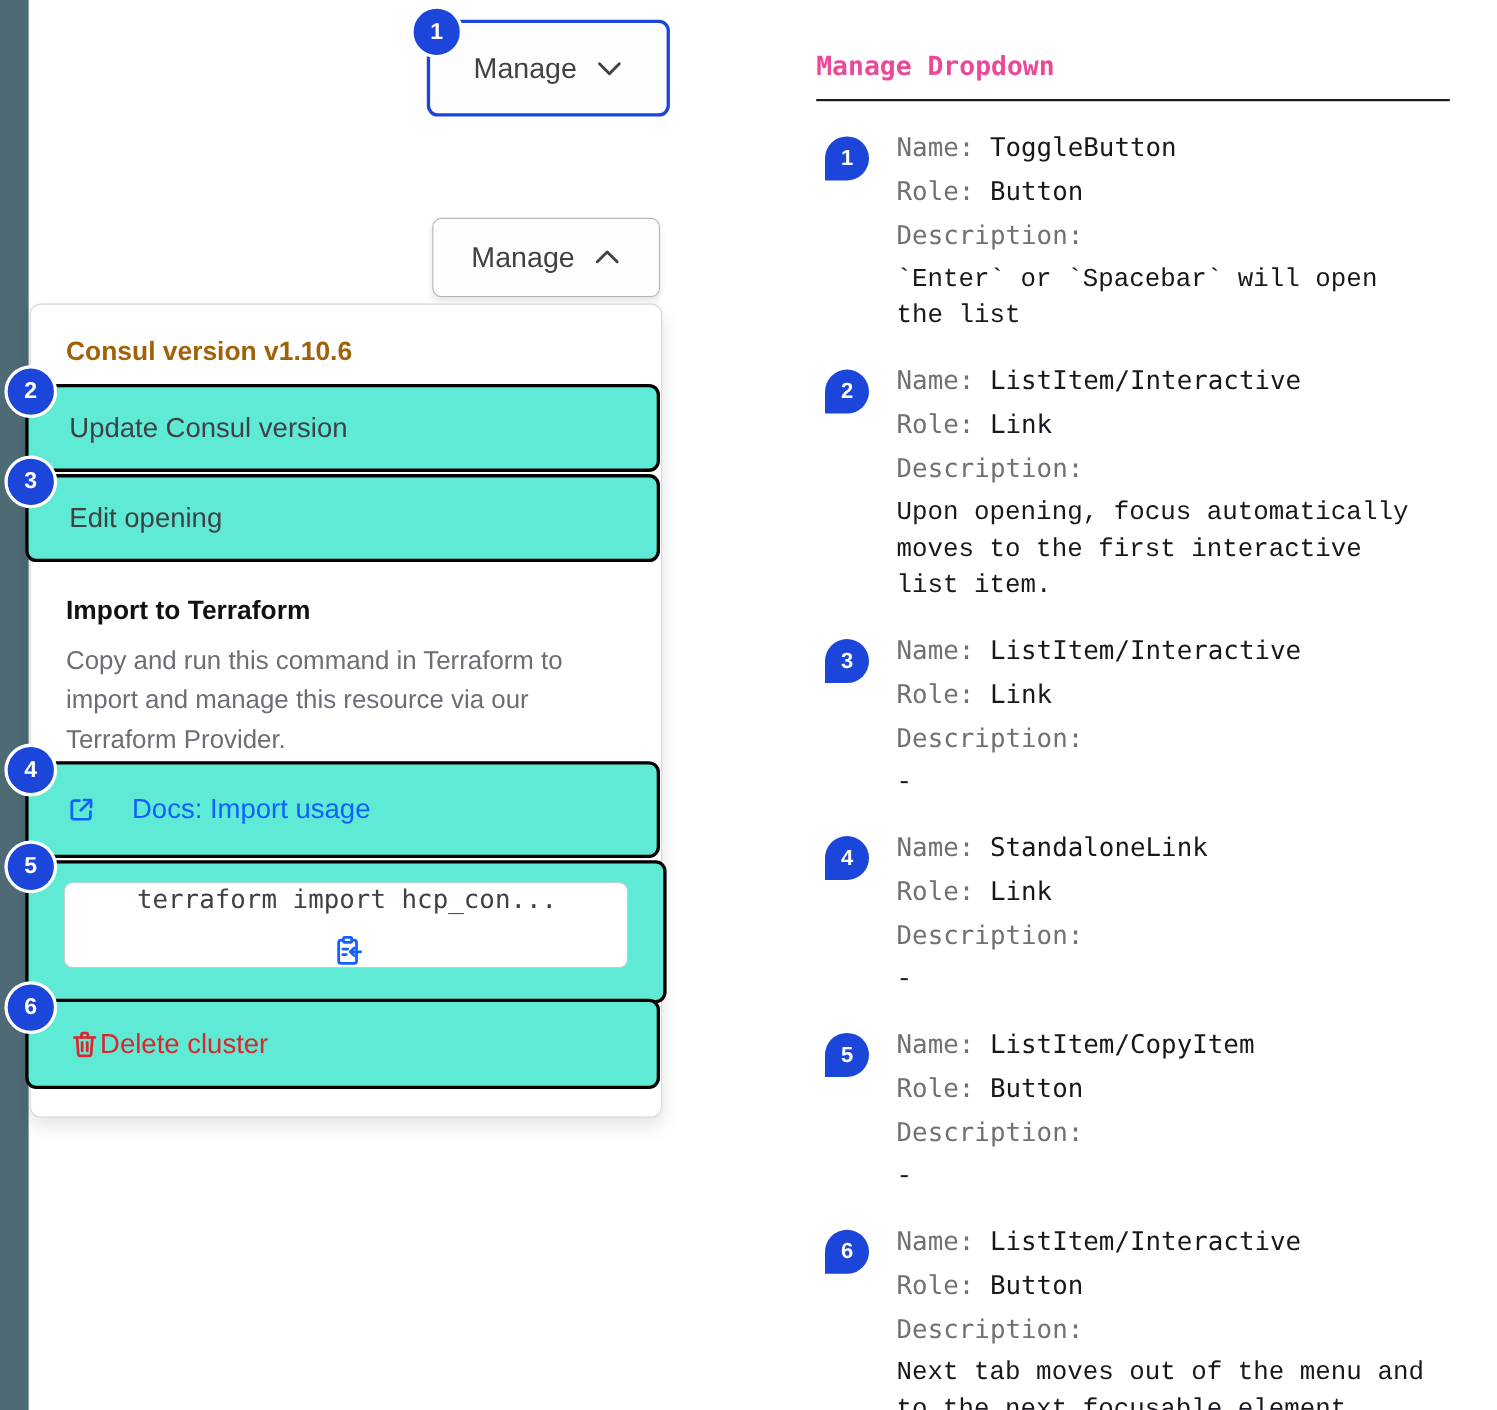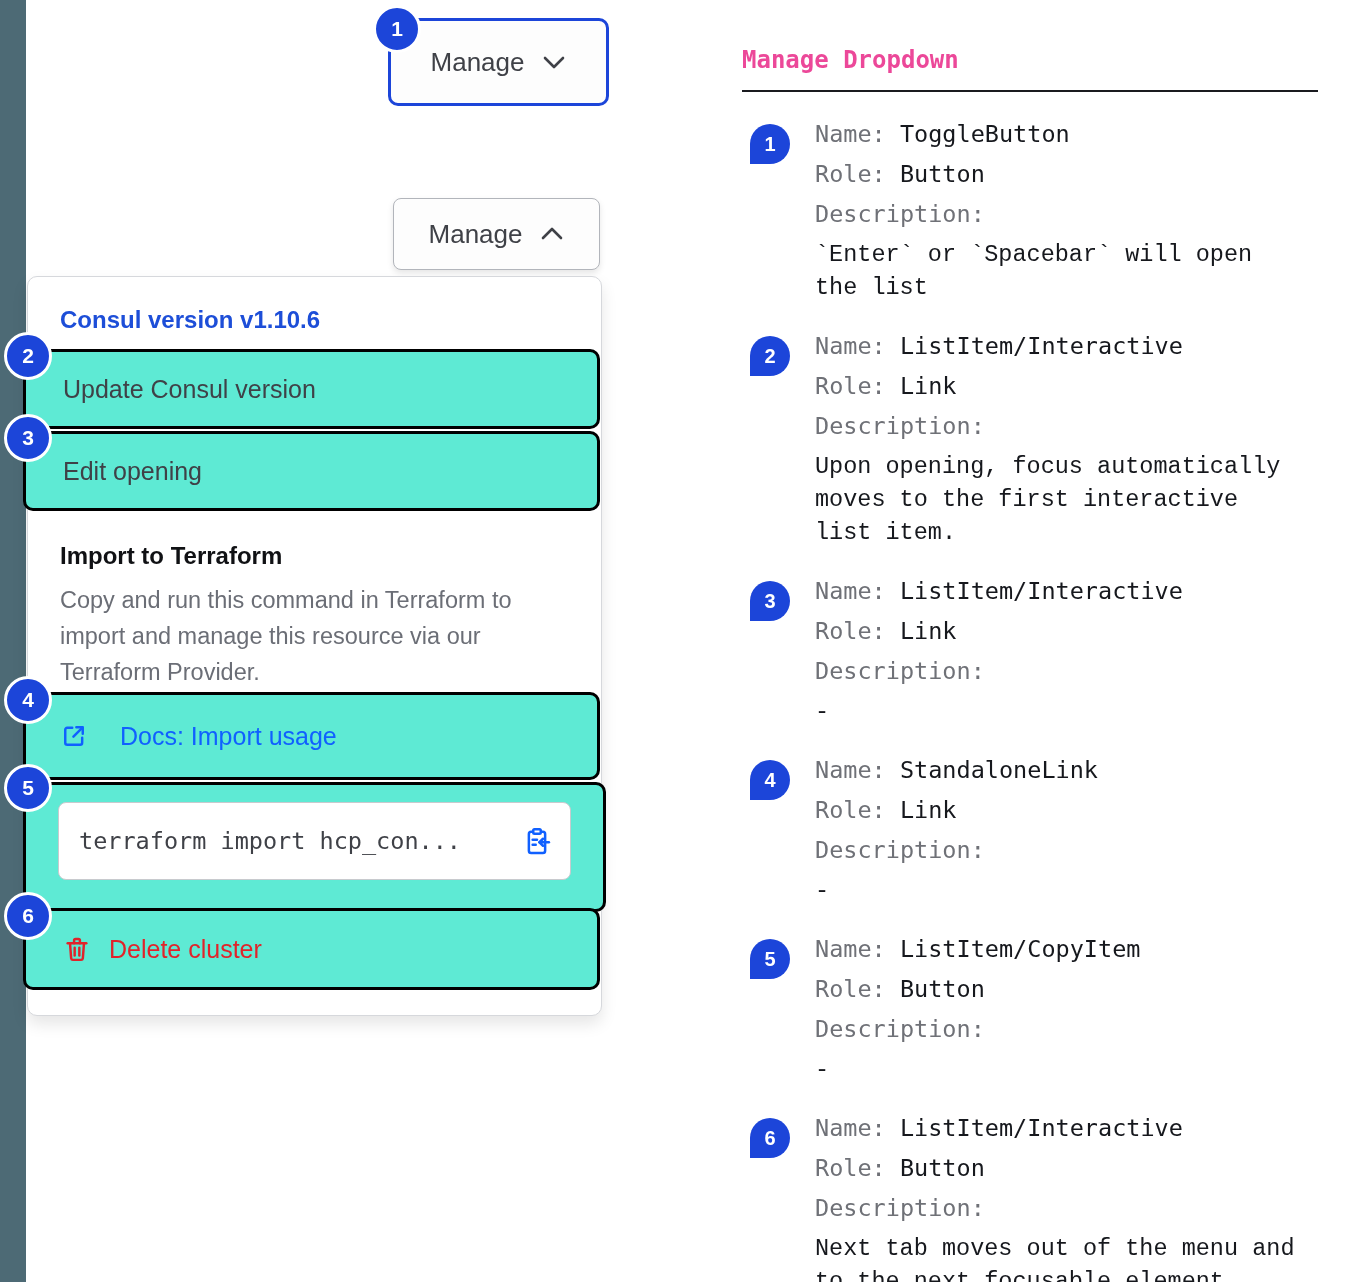--- a/index.html
+++ b/index.html
@@ -18,38 +18,38 @@
   
   .btn{display:flex;align-items:center;justify-content:center;gap:18px;
        background:#fdfdfd;color:#3f4147;font-size:26px;}
   .btn-annotated{left:388px;top:18px;width:215px;height:82px;border:3px solid #1c45d9;border-radius:10px;z-index:20;}
   .btn-plain{left:393px;top:198px;width:205px;height:70px;border:1px solid #b2b5bb;border-radius:8px;
              box-shadow:0 3px 6px rgba(0,0,0,0.10);}
 
   
   .panel{left:27px;top:276px;width:573px;height:738px;background:#ffffff;
          border:1px solid #d6d8dc;border-radius:10px;box-shadow:0 8px 16px rgba(0,0,0,0.10);z-index:5;}
-  .panel-header{left:60px;top:300px;width:500px;font-size:24px;font-weight:700;color:#1d4ed8;line-height:40px;z-index:10;}
+  .panel-header{left:60px;top:300px;width:500px;font-size:24px;font-weight:700;color:#a16207;line-height:40px;z-index:10;}
   .sect-title{left:60px;top:538px;width:500px;font-size:24px;font-weight:700;color:#101114;line-height:36px;z-index:10;}
   .sect-desc{left:60px;top:582px;width:505px;font-size:23.5px;color:#6b6e76;line-height:36px;z-index:10;}
 
   
   .obox{background:#5eead4;border:3px solid #000000;border-radius:10px;z-index:10;
         display:flex;align-items:center;}
   .obox-2{left:23px;top:349px;width:577px;height:80px;padding-left:37px;box-sizing:border-box;}
   .obox-3{left:23px;top:431px;width:577px;height:80px;padding-left:37px;box-sizing:border-box;}
   .obox-4{left:23px;top:692px;width:577px;height:88px;padding-left:34px;box-sizing:border-box;gap:32px;}
   .obox-5{left:23px;top:782px;width:577px;height:124px;}
-  .obox-6{left:23px;top:908px;width:577px;height:82px;padding-left:37px;box-sizing:border-box;gap:18px;}
+  .obox-6{left:23px;top:908px;width:577px;height:82px;padding-left:37px;box-sizing:border-box;}
   .item-label{font-size:25px;color:#3f4147;}
   .link-label{font-size:25px;color:#1060ff;font-weight:500;}
   .danger-label{font-size:25px;color:#e1232a;font-weight:500;}
 
   .codefield{position:absolute;left:32px;top:17px;width:513px;height:78px;border:1px solid #c8cace;border-radius:8px;
-             box-sizing:border-box;display:flex;align-items:center;justify-content:space-between;padding:0 18px 0 20px;background:#ffffff;}
+             box-sizing:border-box;display:flex;align-items:center;justify-content:space-between;padding:0 18px 0 20px;background:#ffffff;flex-direction:column;}
   .codetext{font-family:"DejaVu Sans Mono",monospace;font-size:23.5px;color:#3f4147;white-space:nowrap;}
 
   
   .right{left:742px;top:30px;width:576px;font-family:"DejaVu Sans Mono",monospace;color:#16181d;}
   .legend-title{font-size:24px;line-height:32px;margin:14px 0 0 0;font-weight:700;color:#ec4899;}
   .legend-hr{border:none;border-top:2px solid #1a1b1f;margin:14px 0 0 0;}
   .legend-list{margin-top:26px;display:flex;flex-direction:column;gap:26px;}
   .legend-item{position:relative;padding-left:73px;min-height:48px;}
   .lbadge{position:absolute;left:8px;top:6px;width:40px;height:40px;background:#1c45d9;
           border-radius:50% 50% 50% 0;color:#fff;display:flex;align-items:center;justify-content:center;

